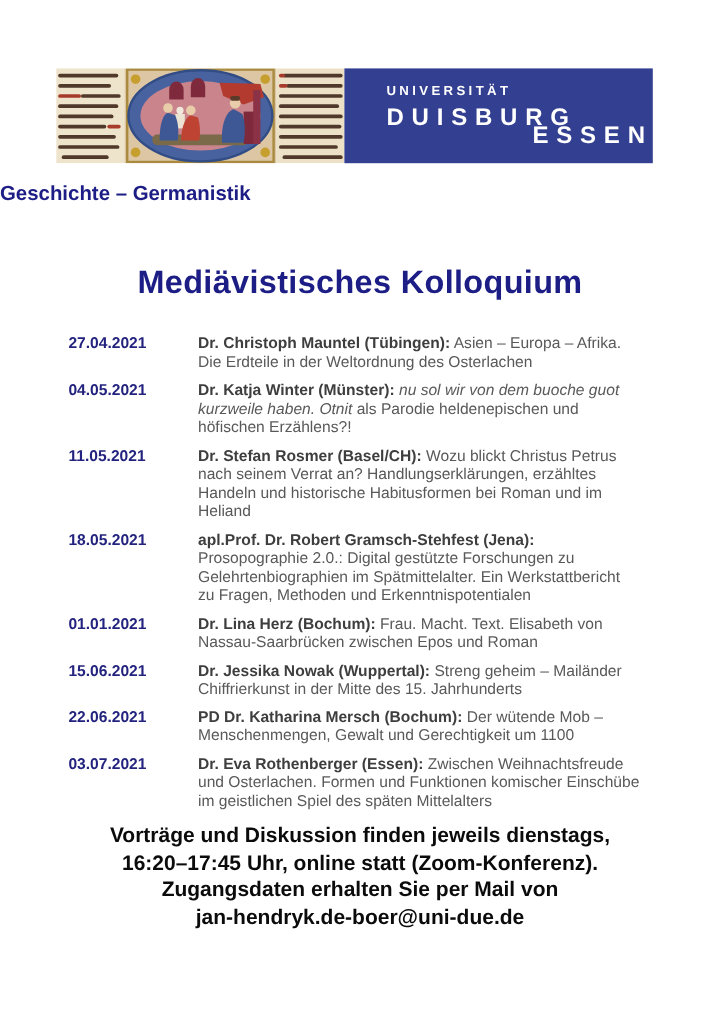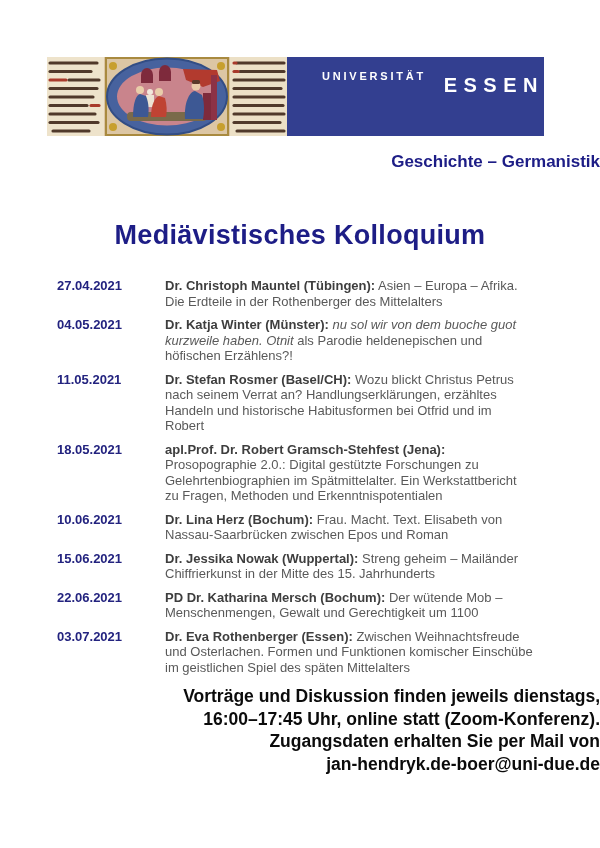--- a/index.html
+++ b/index.html
@@ -14,38 +14,38 @@
   .header{position:absolute;left:47px;top:57px;display:flex;height:79px;}
   .manuscript{width:240px;height:79px;display:block;}
   .logo{
     width:257px;height:79px;background:var(--logo-blue);box-sizing:border-box;
     padding:13px 0 0 35px;color:#fff;
   }
   .logo-u{font-size:11px;font-weight:bold;letter-spacing:2.8px;}
   .logo-d{font-size:20px;font-weight:bold;letter-spacing:6.5px;margin-top:5px;}
   .logo-e{font-size:20px;font-weight:bold;letter-spacing:6.5px;margin-top:-8px;margin-left:14px;text-align:right;}
   .subtitle{
-    position:absolute;top:152px;left:0;width:600px;text-align:right;
+    position:absolute;top:152px;left:0;width:600px;text-align:left;
     font-size:17px;font-weight:bold;color:var(--navy);
   }
   .main-title{
     position:absolute;top:188px;left:0;width:600px;text-align:center;
     font-size:27px;font-weight:bold;color:var(--navy);letter-spacing:0.3px;margin-top:32px;
   }
   .schedule{position:absolute;left:57px;top:278px;width:476px;}
   .entry{display:flex;margin-bottom:8px;}
   .entry-date{
     flex:0 0 108px;width:108px;font-size:13px;font-weight:bold;
     color:var(--date-color);line-height:15.5px;
   }
   .entry-text{width:368px;font-size:13px;color:var(--body-gray);line-height:15.5px;}
   .speaker{font-weight:bold;color:var(--speaker);}
   .italic{font-style:italic;}
   .footer{
-    position:absolute;top:685px;left:0;width:600px;text-align:right;
+    position:absolute;top:685px;left:0;width:600px;text-align:center;
     font-size:17.5px;font-weight:bold;line-height:22.5px;color:var(--footer-color);
   }
 </style>
 </head>
 <body>
 
 <div class="page">
 
   <div class="header">
     <svg class="manuscript" viewBox="0 0 240 79" aria-hidden="true">
@@ -108,61 +108,62 @@
       <path d="M104,60 C104,48 108,40 112,39 L118,41 C120,48 120,55 119,60 Z" fill="#bf4333"></path>
       <circle cx="112" cy="35" r="4" fill="#e9cdaa"></circle>
       <rect x="156" y="36" width="12" height="27" fill="#7e2a3c"></rect>
       <rect x="164" y="18" width="6" height="45" fill="#8c3246"></rect>
       <path d="M138,62 C137,46 142,35 148,34 L155,38 C158,47 157,57 156,62 Z" fill="#3d5894"></path>
       <circle cx="149" cy="29" r="4.5" fill="#e9cdaa"></circle>
       <rect x="145" y="23" width="8" height="4" rx="1.5" fill="#5a3b2a"></rect>
     </svg>
     <div class="logo">
       <div class="logo-u">UNIVERSITÄT</div>
+      <div class="logo-d">DUISBURG</div>
       <div class="logo-e">ESSEN</div>
     </div>
   </div>
 
   <div class="subtitle">Geschichte – Germanistik</div>
   <div class="main-title">Mediävistisches Kolloquium</div>
 
   <div class="schedule" id="schedule">
       <div class="entry">
         <div class="entry-date">27.04.2021</div>
-        <div class="entry-text"><span class="speaker">Dr. Christoph Mauntel (Tübingen):</span> <span>Asien – Europa – Afrika. Die Erdteile in der Rothenberger des Mittelalters</span></div>
+        <div class="entry-text"><span class="speaker">Dr. Christoph Mauntel (Tübingen):</span> <span>Asien – Europa – Afrika. Die Erdteile in der Weltordnung des Osterlachen</span></div>
       </div>
       <div class="entry">
         <div class="entry-date">04.05.2021</div>
         <div class="entry-text"><span class="speaker">Dr. Katja Winter (Münster):</span> <span class="italic">nu sol wir von dem buoche guot kurzweile haben. Otnit</span><span> als Parodie heldenepischen und höfischen Erzählens?!</span></div>
       </div>
       <div class="entry">
         <div class="entry-date">11.05.2021</div>
-        <div class="entry-text"><span class="speaker">Dr. Stefan Rosmer (Basel/CH):</span> <span>Wozu blickt Christus Petrus nach seinem Verrat an? Handlungserklärungen, erzähltes Handeln und historische Habitusformen bei Otfrid und im Robert</span></div>
+        <div class="entry-text"><span class="speaker">Dr. Stefan Rosmer (Basel/CH):</span> <span>Wozu blickt Christus Petrus nach seinem Verrat an? Handlungserklärungen, erzähltes Handeln und historische Habitusformen bei Roman und im Heliand</span></div>
       </div>
       <div class="entry">
         <div class="entry-date">18.05.2021</div>
         <div class="entry-text"><span class="speaker">apl.Prof. Dr. Robert Gramsch-Stehfest (Jena):</span> <span>Prosopographie 2.0.: Digital gestützte Forschungen zu Gelehrtenbiographien im Spätmittelalter. Ein Werkstattbericht zu Fragen, Methoden und Erkenntnispotentialen</span></div>
       </div>
       <div class="entry">
-        <div class="entry-date">10.06.2021</div>
+        <div class="entry-date">01.01.2021</div>
         <div class="entry-text"><span class="speaker">Dr. Lina Herz (Bochum):</span> <span>Frau. Macht. Text. Elisabeth von Nassau-Saarbrücken zwischen Epos und Roman</span></div>
       </div>
       <div class="entry">
         <div class="entry-date">15.06.2021</div>
         <div class="entry-text"><span class="speaker">Dr. Jessika Nowak (Wuppertal):</span> <span>Streng geheim – Mailänder Chiffrierkunst in der Mitte des 15. Jahrhunderts</span></div>
       </div>
       <div class="entry">
         <div class="entry-date">22.06.2021</div>
         <div class="entry-text"><span class="speaker">PD Dr. Katharina Mersch (Bochum):</span> <span>Der wütende Mob – Menschenmengen, Gewalt und Gerechtigkeit um 1100</span></div>
       </div>
       <div class="entry">
         <div class="entry-date">03.07.2021</div>
         <div class="entry-text"><span class="speaker">Dr. Eva Rothenberger (Essen):</span> <span>Zwischen Weihnachtsfreude und Osterlachen. Formen und Funktionen komischer Einschübe im geistlichen Spiel des späten Mittelalters</span></div>
       </div>
     </div>
 
   <div class="footer" id="footer">
       <div class="footer-line">Vorträge und Diskussion finden jeweils dienstags,</div>
-      <div class="footer-line">16:00–17:45 Uhr, online statt (Zoom-Konferenz).</div>
+      <div class="footer-line">16:20–17:45 Uhr, online statt (Zoom-Konferenz).</div>
       <div class="footer-line">Zugangsdaten erhalten Sie per Mail von</div>
       <div class="footer-line">jan-hendryk.de-boer@uni-due.de</div>
     </div>
 </div>
 
 </body></html>

